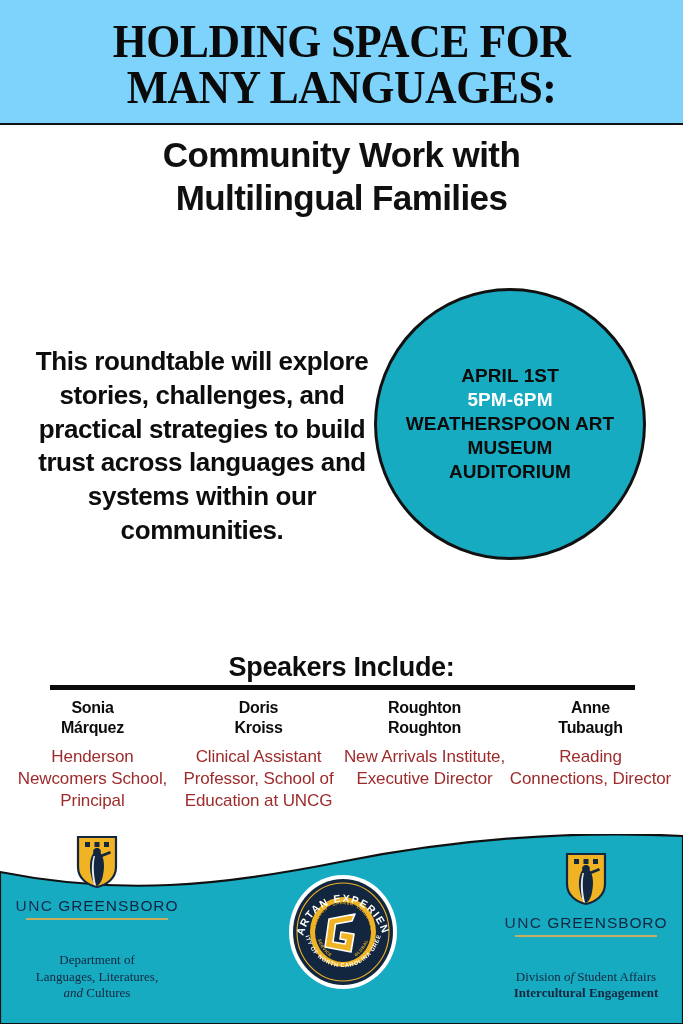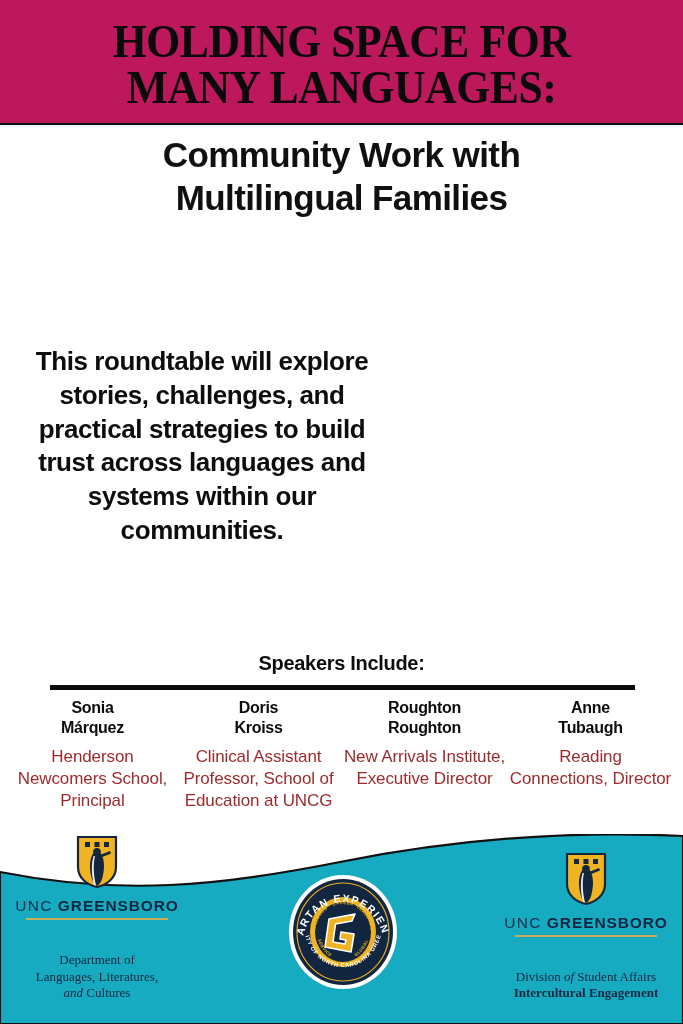--- a/index.html
+++ b/index.html
@@ -19,21 +19,21 @@
     overflow: hidden;
   }
 
   
   .header-band {
     position: absolute;
     left: 0;
     top: 0;
     width: 683px;
     height: 125px;
-    background: #be185d;
+    background: #7dd3fc;
     border-bottom: 2px solid #111111;
     box-sizing: border-box;
   }
   .title-block {
     position: absolute;
     left: 0;
     top: 18px;
     width: 683px;
     text-align: center;
     font-family: "Liberation Serif", "DejaVu Serif", serif;
@@ -105,21 +105,21 @@
   }
   .event-circle .ev.white { color: #ffffff; }
 
   
   .speakers-heading {
     position: absolute;
     left: 0;
     top: 652px;
     width: 683px;
     text-align: center;
-    font-size: 20px;
+    font-size: 27px;
     font-weight: bold;
     letter-spacing: -0.3px;
     color: #0d0d0d;
   }
   .speakers-rule {
     position: absolute;
     left: 50px;
     top: 685px;
     width: 585px;
     height: 5px;
@@ -181,21 +181,21 @@
   
   .unc-line {
     margin-top: 4px;
     font-family: "Liberation Sans", sans-serif;
     font-size: 15.5px;
     letter-spacing: 0.6px;
     color: #10253f;
     white-space: nowrap;
   }
   .unc-line .unc { font-weight: normal; letter-spacing: 1.4px; color: #15304f; }
-  .unc-line .gso { font-weight: bold; letter-spacing: 0.9px; }
+  .unc-line .gso { font-weight: normal; letter-spacing: 0.9px; }
   .unc-rule {
     margin: 3px auto 4px auto;
     width: 142px;
     height: 2px;
     background: #c9ad5f;
   }
   .unc-sub {
     font-family: "Liberation Serif", "DejaVu Serif", serif;
     font-size: 13px;
     line-height: 1.28;
@@ -223,20 +223,27 @@
     </div>
   </div>
 
   <div class="subtitle">
     <span>Community Work with</span>
     <span>Multilingual Families</span>
   </div>
 
   <div class="intro">This roundtable will explore stories, challenges, and practical strategies to build trust across languages and systems within our communities.</div>
 
+  <div class="event-circle">
+    <span class="ev">APRIL 1ST</span>
+    <span class="ev white">5PM-6PM</span>
+    <span class="ev">WEATHERSPOON ART</span>
+    <span class="ev">MUSEUM</span>
+    <span class="ev">AUDITORIUM</span>
+  </div>
 
   <div class="speakers-heading">Speakers Include:</div>
   <div class="speakers-rule"></div>
 
   <div class="speakers-grid">
 
     <div class="speaker">
       <div class="speaker-name">
         <span>Sonia</span><br>
         <span>Márquez</span>

